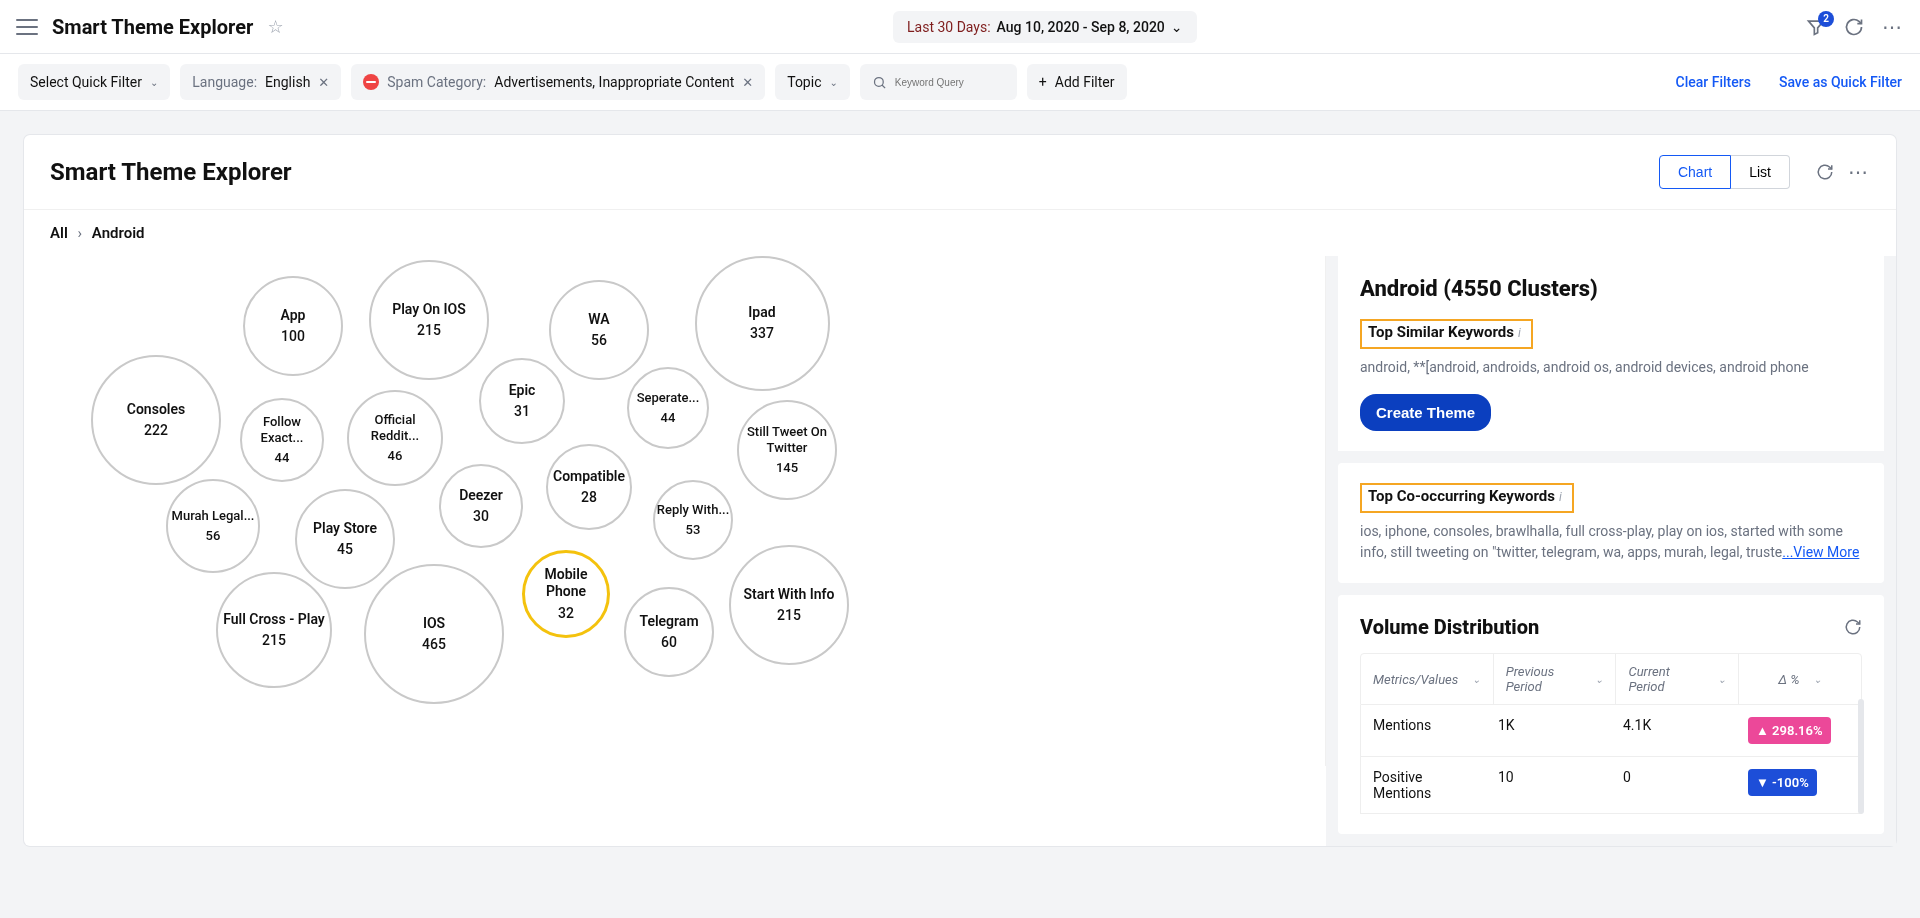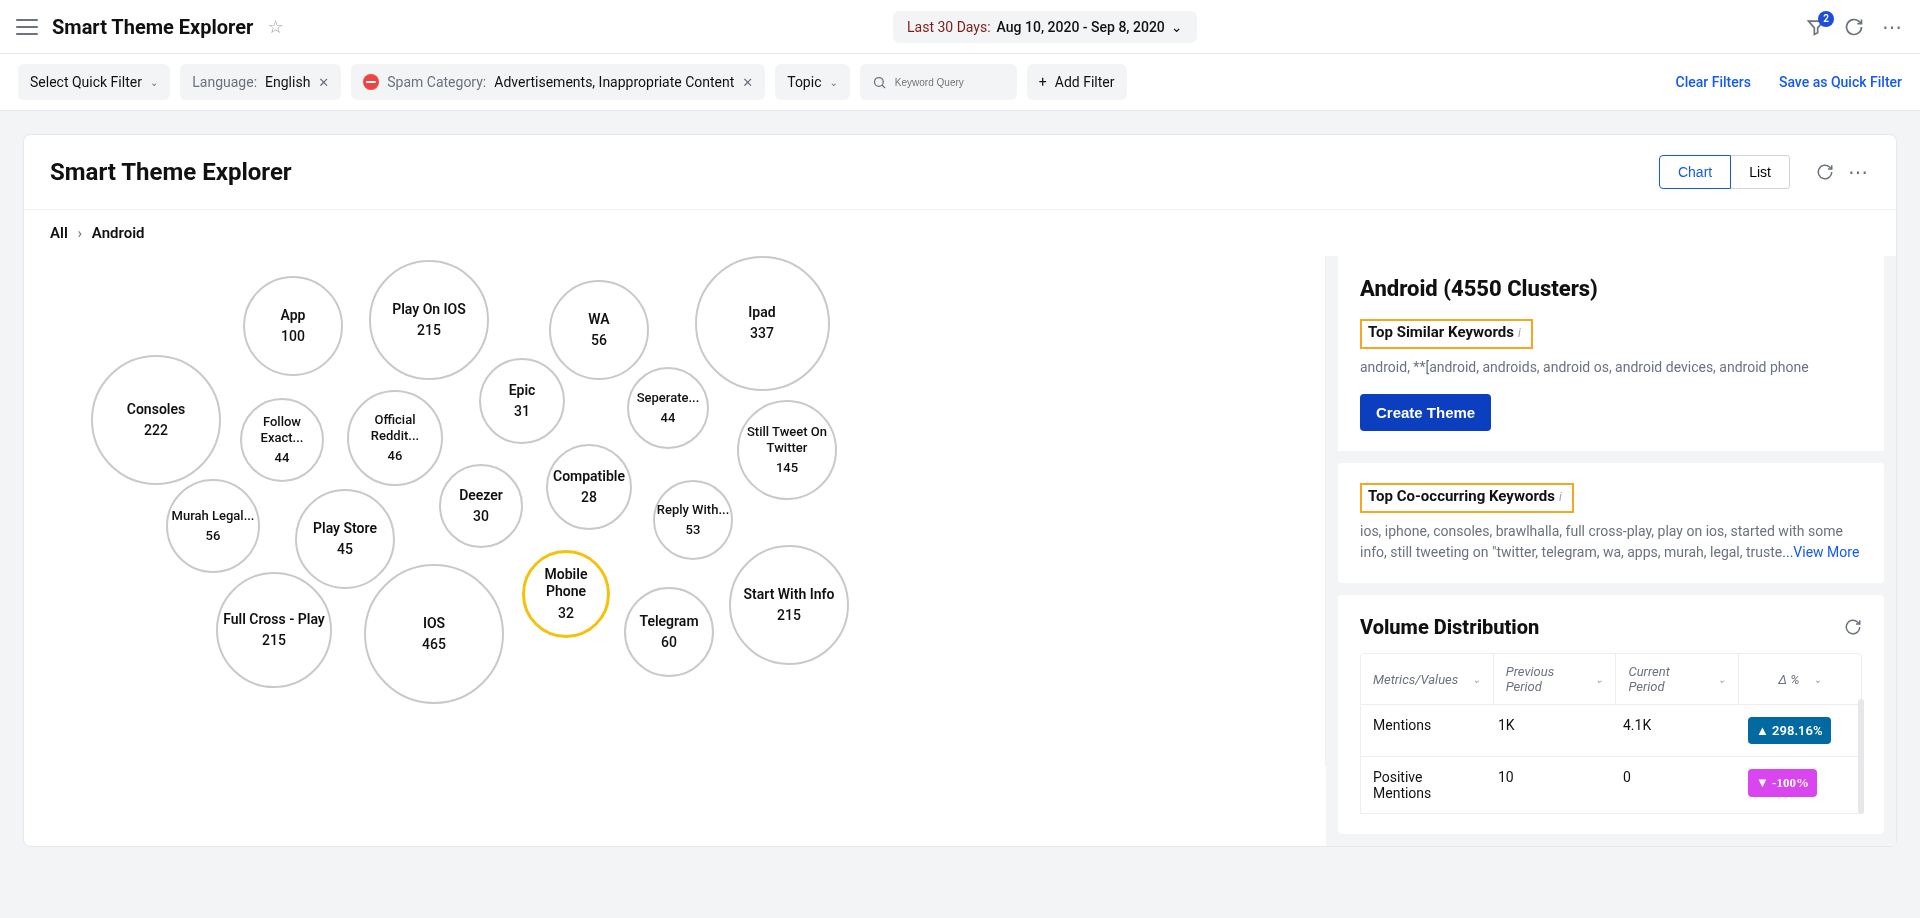--- a/index.html
+++ b/index.html
@@ -46,34 +46,34 @@
   .bubble{position:absolute;border:2px solid #c9c9c9;border-radius:999px;display:flex;flex-direction:column;align-items:center;justify-content:center;text-align:center;font-weight:600;line-height:1.25;background:#fff;}
   .bubble.small{font-size:13px;font-weight:500;}
   .bubble.hl{border:3px solid #f4c20d;}
   .bubble .count{font-weight:500;margin-top:4px;}
   .side-card{background:#fff;margin:12px;border-radius:4px;padding:20px 22px;}
   .side-card.first{margin-top:0;border-radius:0;}
   .side-h1{font-size:22px;font-weight:800;margin-bottom:18px;}
   .hl-box{display:inline-block;border:2px solid #f5a623;padding:2px 10px 6px 6px;font-weight:700;font-size:15px;}
   .hl-box .info{color:#9ca3af;font-weight:400;font-style:italic;margin-left:4px;font-size:12px;}
   .muted{color:#6b7280;font-size:14px;margin-top:8px;line-height:1.5;}
-  .btn-primary{background:#0b3fbf;color:#fff;border:none;border-radius:4px;padding:10px 16px;font-weight:600;font-size:15px;margin-top:16px;cursor:pointer;}
-  .viewmore{color:#1459f5;cursor:pointer;}
+  .btn-primary{background:#0b3fbf;color:#fff;border:none;border-radius:16px;padding:10px 16px;font-weight:600;font-size:15px;margin-top:16px;cursor:pointer;}
+  .viewmore{color:#1459f5;text-decoration:underline;cursor:pointer;}
   .vol-head{display:flex;align-items:center;justify-content:space-between;}
   .vol-title{font-size:20px;font-weight:800;}
   .table{margin-top:14px;position:relative;}
   .thead{display:flex;border:1px solid #eee;border-radius:4px 4px 0 0;}
   .th{flex:1;padding:10px 12px;color:#6b7280;font-size:13px;display:flex;align-items:center;justify-content:center;gap:14px;border-right:1px solid #eee;font-style:italic;}
   .th:last-child{border-right:none;}
   .th .caret{font-size:10px;color:#9ca3af;}
   .trow{display:flex;border:1px solid #eee;border-top:none;}
   .td{flex:1;padding:12px;font-size:14px;}
   .delta-badge{border-radius:4px;color:#fff;font-weight:600;font-size:13px;padding:6px 8px;display:inline-flex;align-items:center;gap:4px;white-space:nowrap;}
-  .delta-up{background:#0369a1;}
-  .delta-down{background:#d946ef;font-family:Liberation Serif, serif;}
+  .delta-up{background:#ec4899;}
+  .delta-down{background:#1d4ed8;}
   .scroll-ind{position:absolute;right:-2px;top:46px;bottom:0;width:6px;background:#e5e7eb;border-radius:3px;}
 </style>
 </head>
 <body>
 
 <div class="topbar">
   <div class="hamburger">
       <span></span>
       <span></span>
       <span></span>

